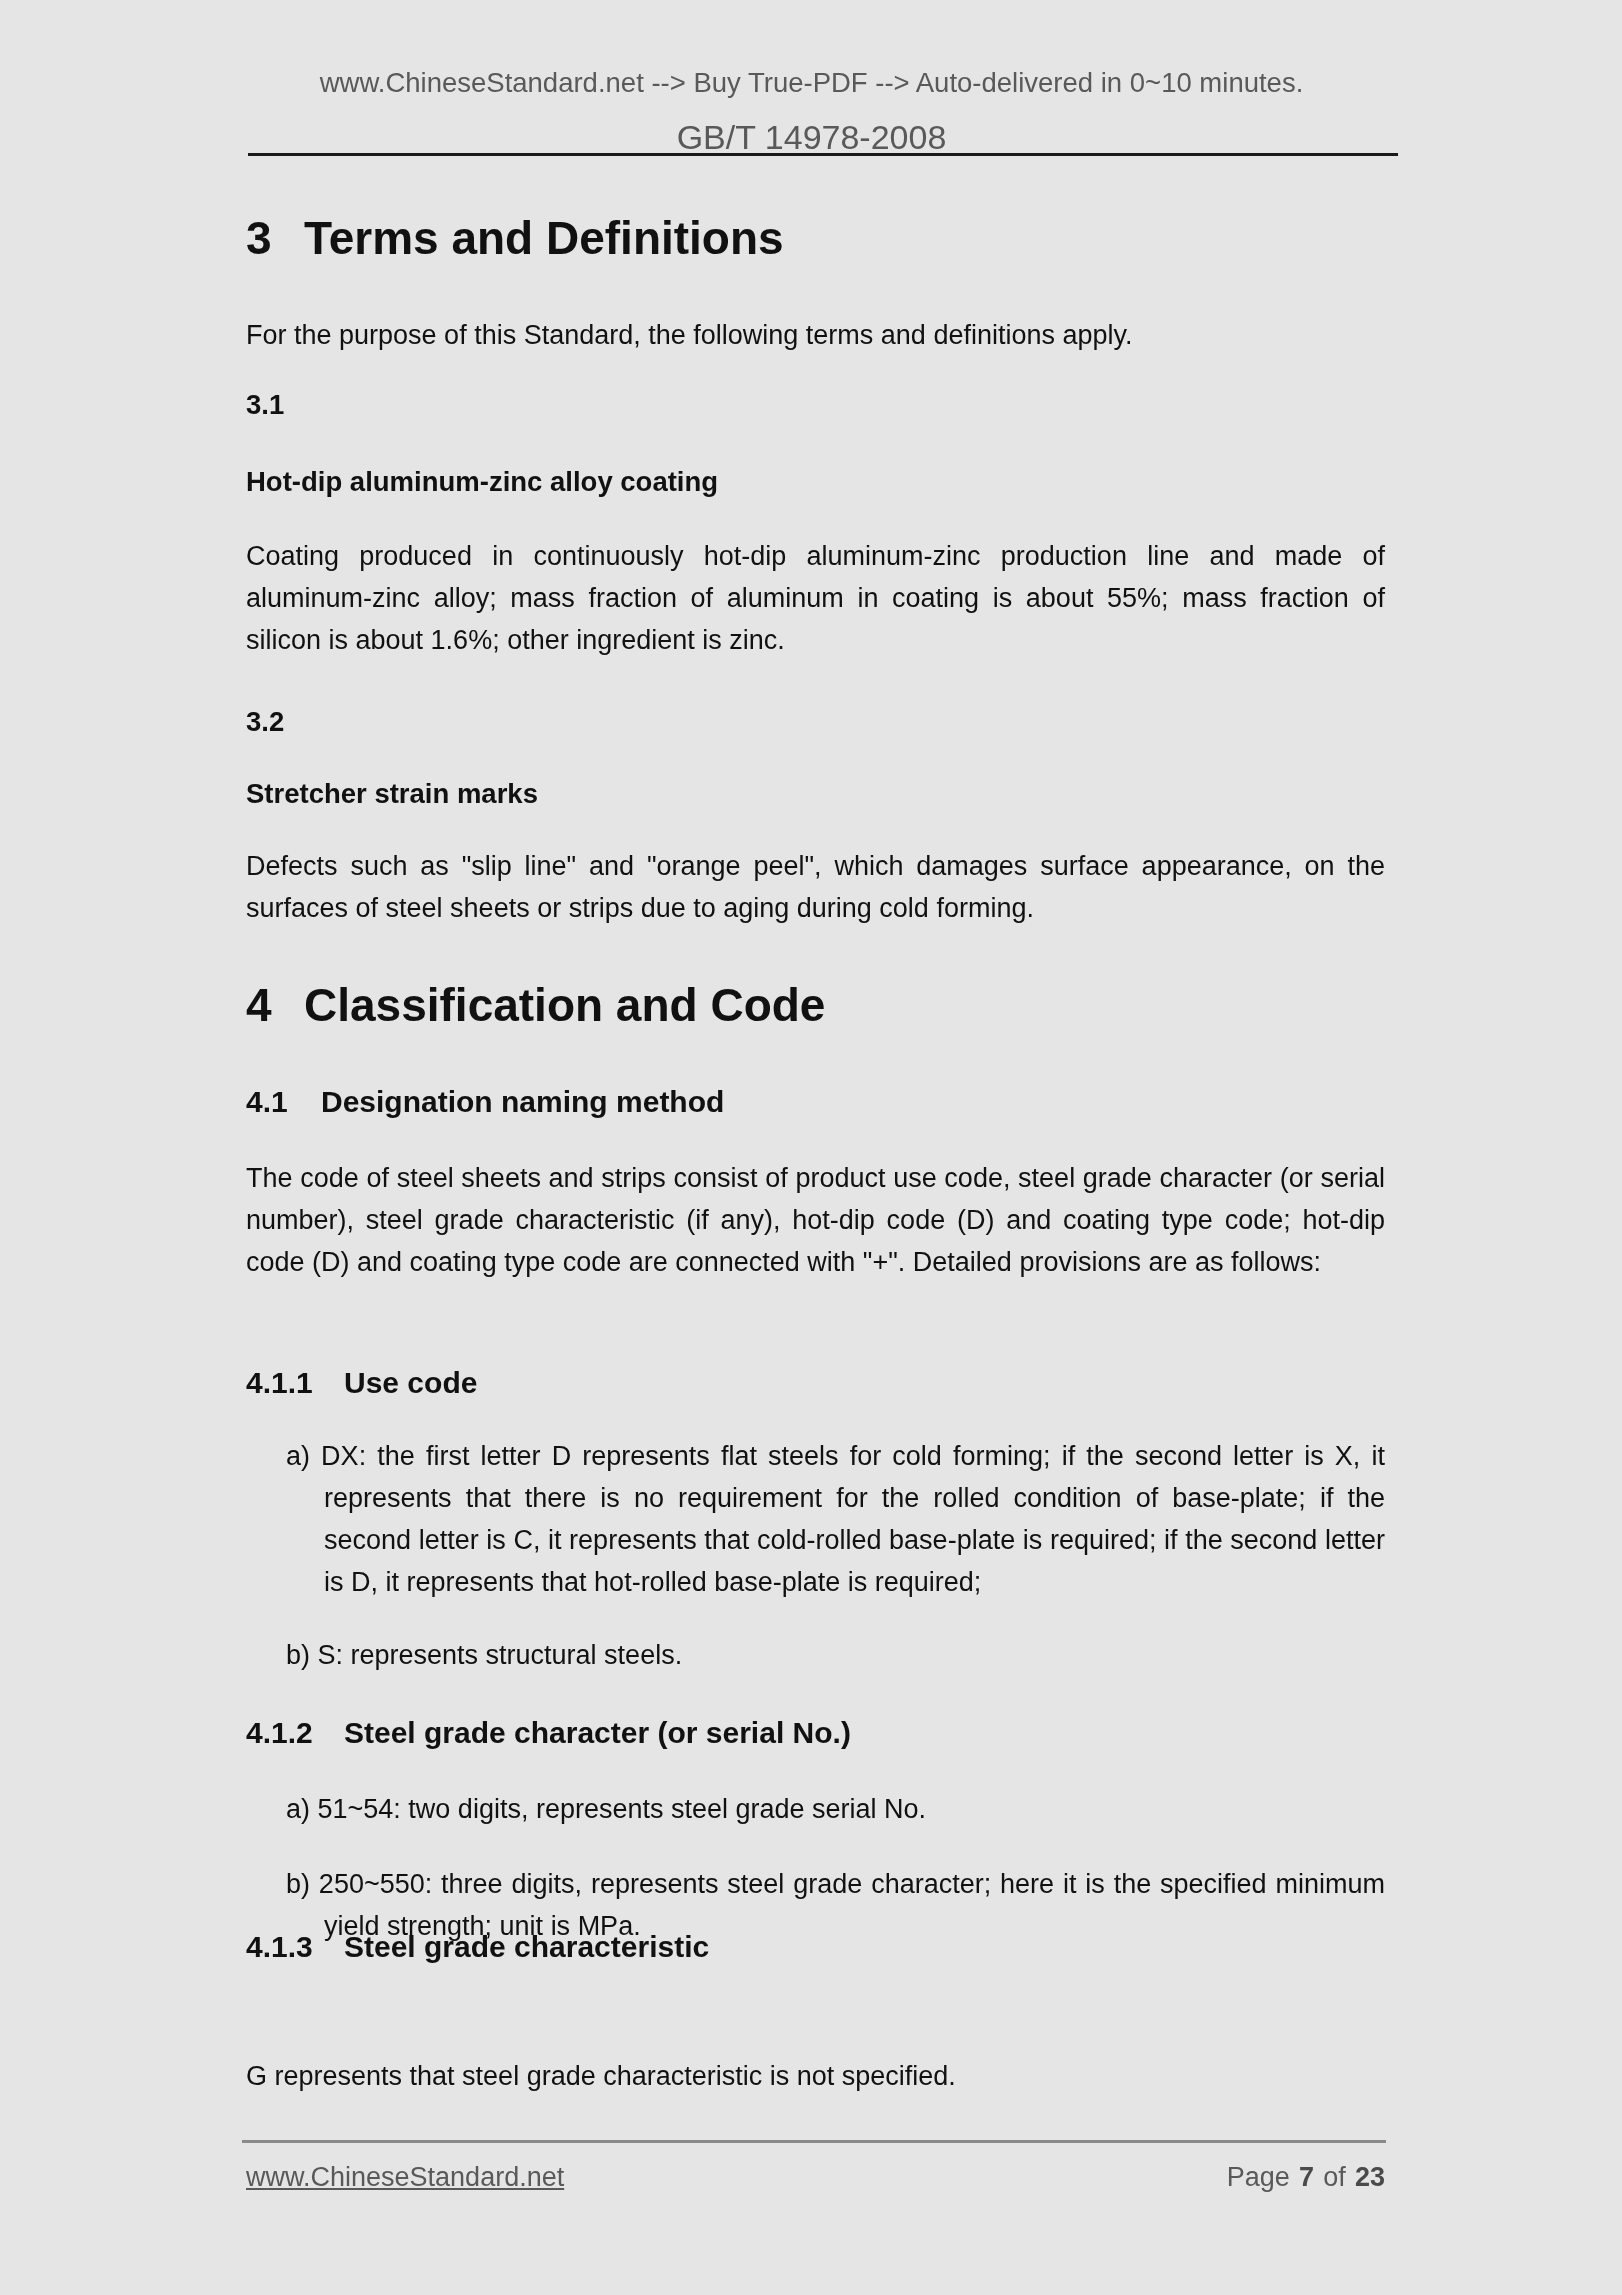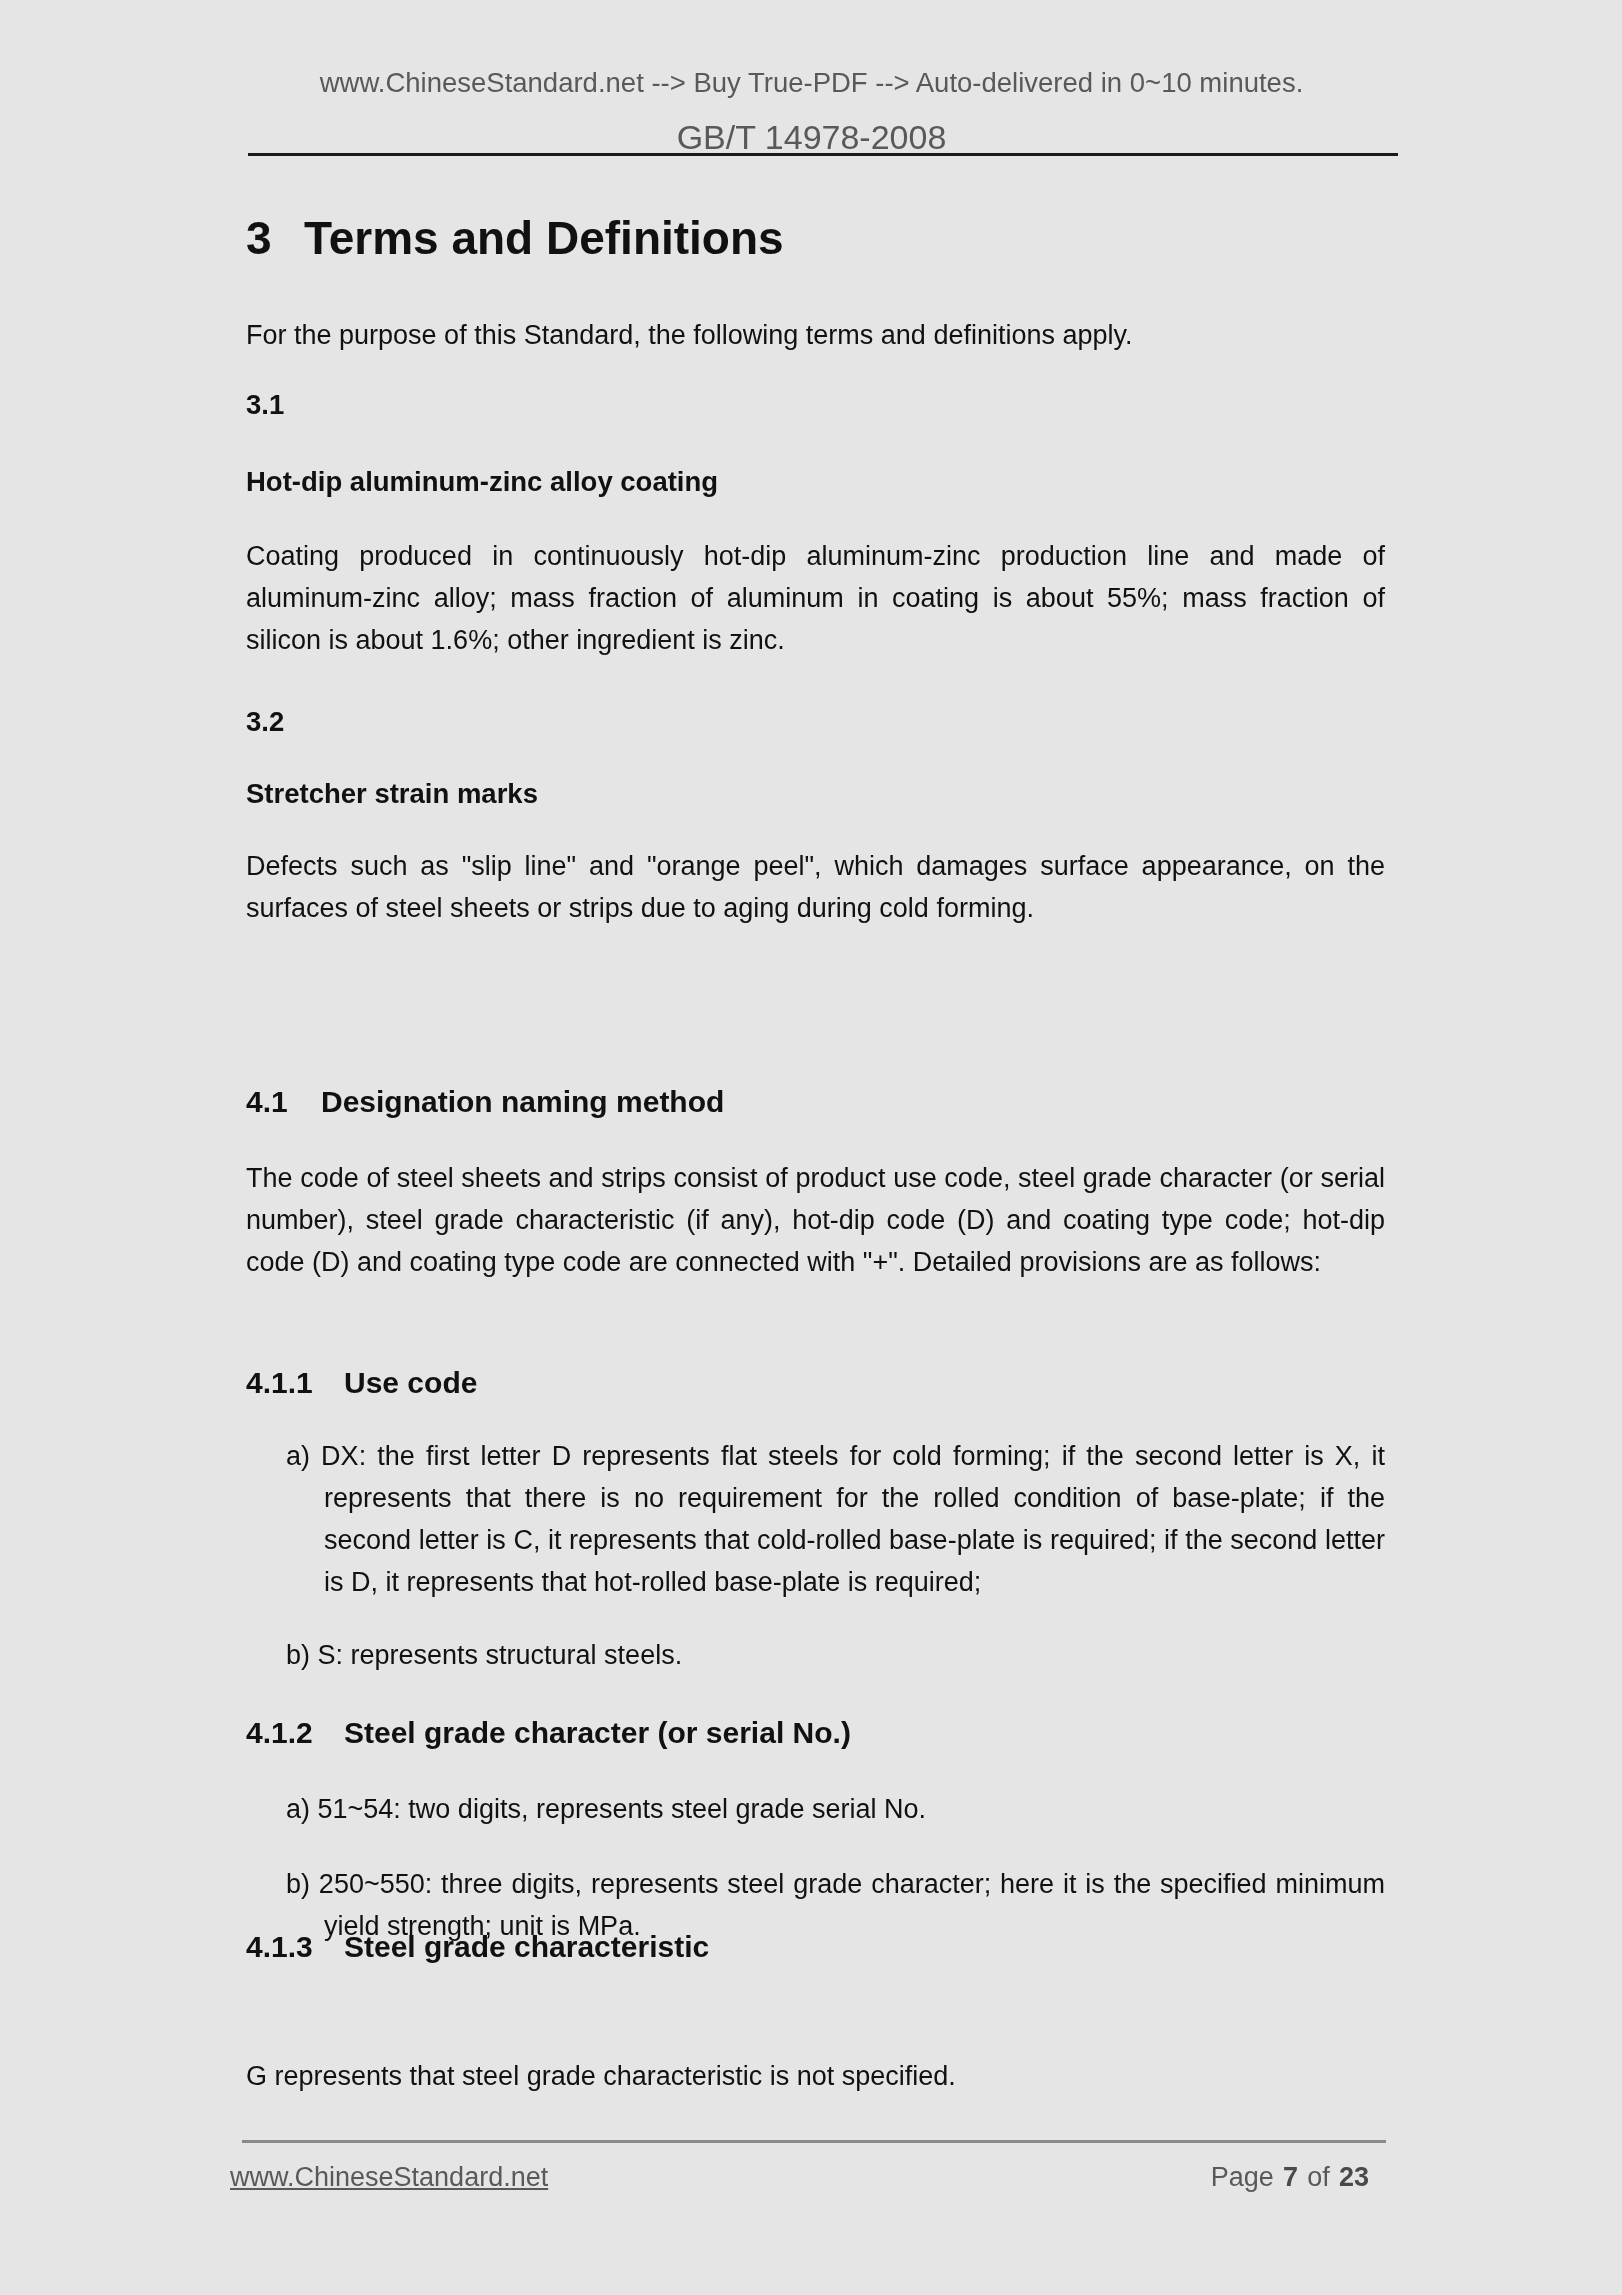--- a/index.html
+++ b/index.html
@@ -93,21 +93,21 @@
     position: absolute;
     top: 2140px;
     left: 242px;
     width: 1144px;
     height: 2.5px;
     background: #8a8a8a;
   }
   .footer-row {
     position: absolute;
     top: 2162px;
-    left: 230px;
+    left: 246px;
     width: 1139px;
     display: flex;
     justify-content: space-between;
     align-items: flex-end;
     font-size: 27px;
     color: #595959;
   }
   .footer-site {
     color: #595959;
     text-decoration: underline;
@@ -153,20 +153,23 @@
   <div class="body-text" id="intro-3">For the purpose of this Standard, the following terms and definitions apply.</div>
 
   <div class="blabel" id="label-31">3.1</div>
   <div class="blabel" id="term-31">Hot-dip aluminum-zinc alloy coating</div>
   <div class="body-text" id="def-31">Coating produced in continuously hot-dip aluminum-zinc production line and made of aluminum-zinc alloy; mass fraction of aluminum in coating is about 55%; mass fraction of silicon is about 1.6%; other ingredient is zinc.</div>
 
   <div class="blabel" id="label-32">3.2</div>
   <div class="blabel" id="term-32">Stretcher strain marks</div>
   <div class="body-text" id="def-32">Defects such as "slip line" and "orange peel", which damages surface appearance, on the surfaces of steel sheets or strips due to aging during cold forming.</div>
 
+  <div class="h1" id="h1-4">
+    <span class="num">4</span><span>Classification and Code</span>
+  </div>
 
   <div class="h3" id="h-41">
     <span class="num num-w90">4.1</span><span>Designation naming method</span>
   </div>
 
   <div class="body-text" id="intro-41">The code of steel sheets and strips consist of product use code, steel grade character (or serial number), steel grade characteristic (if any), hot-dip code (D) and coating type code; hot-dip code (D) and coating type code are connected with "+". Detailed provisions are as follows:</div>
 
   <div class="h3" id="h-411">
     <span class="num num-w118">4.1.1</span><span>Use code</span>
   </div>

